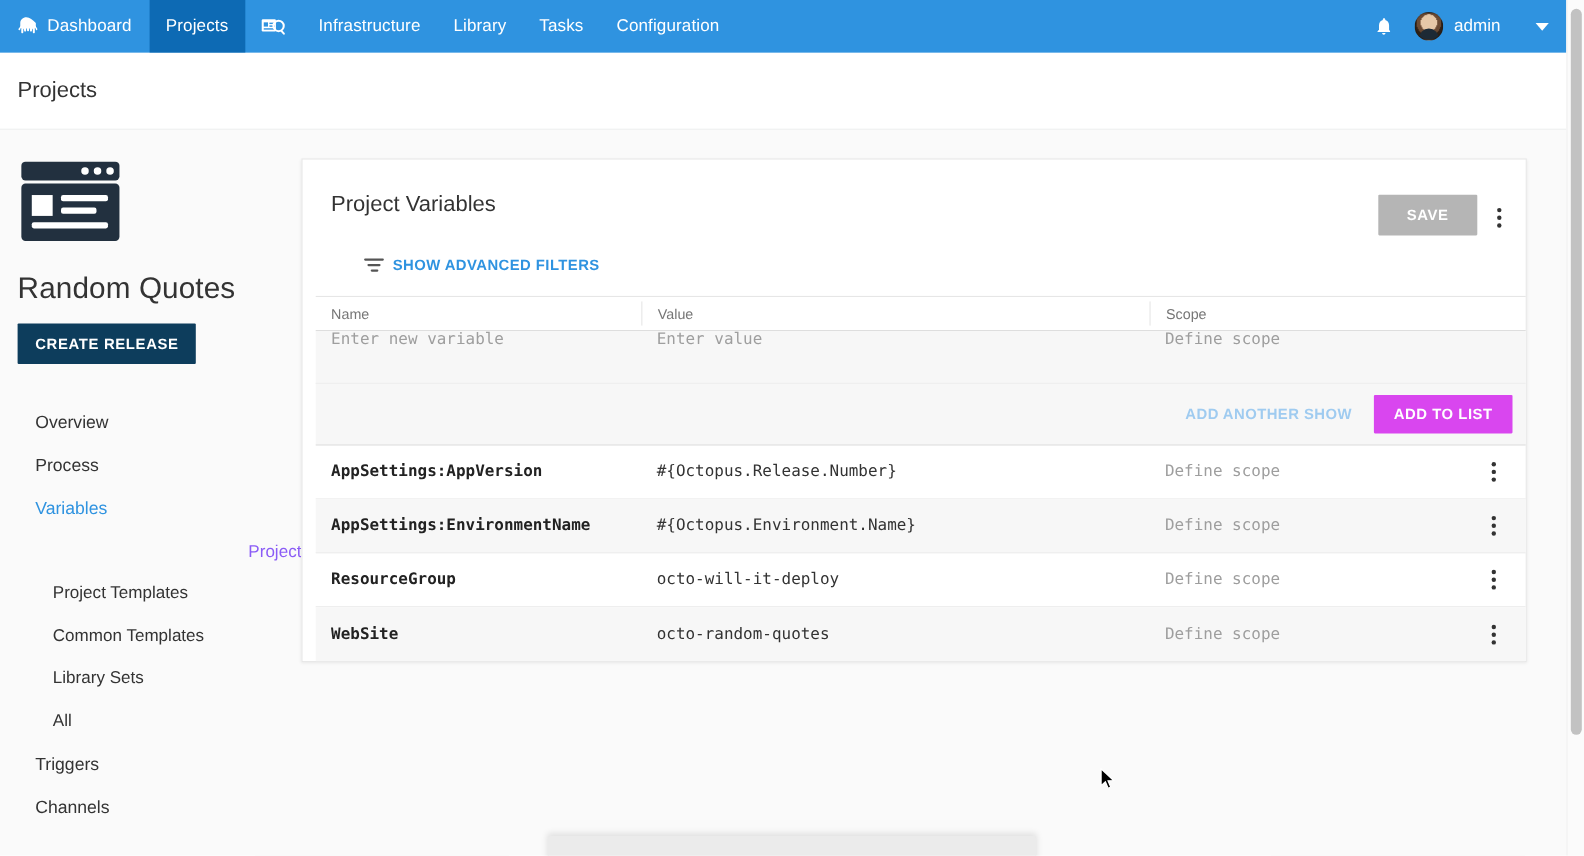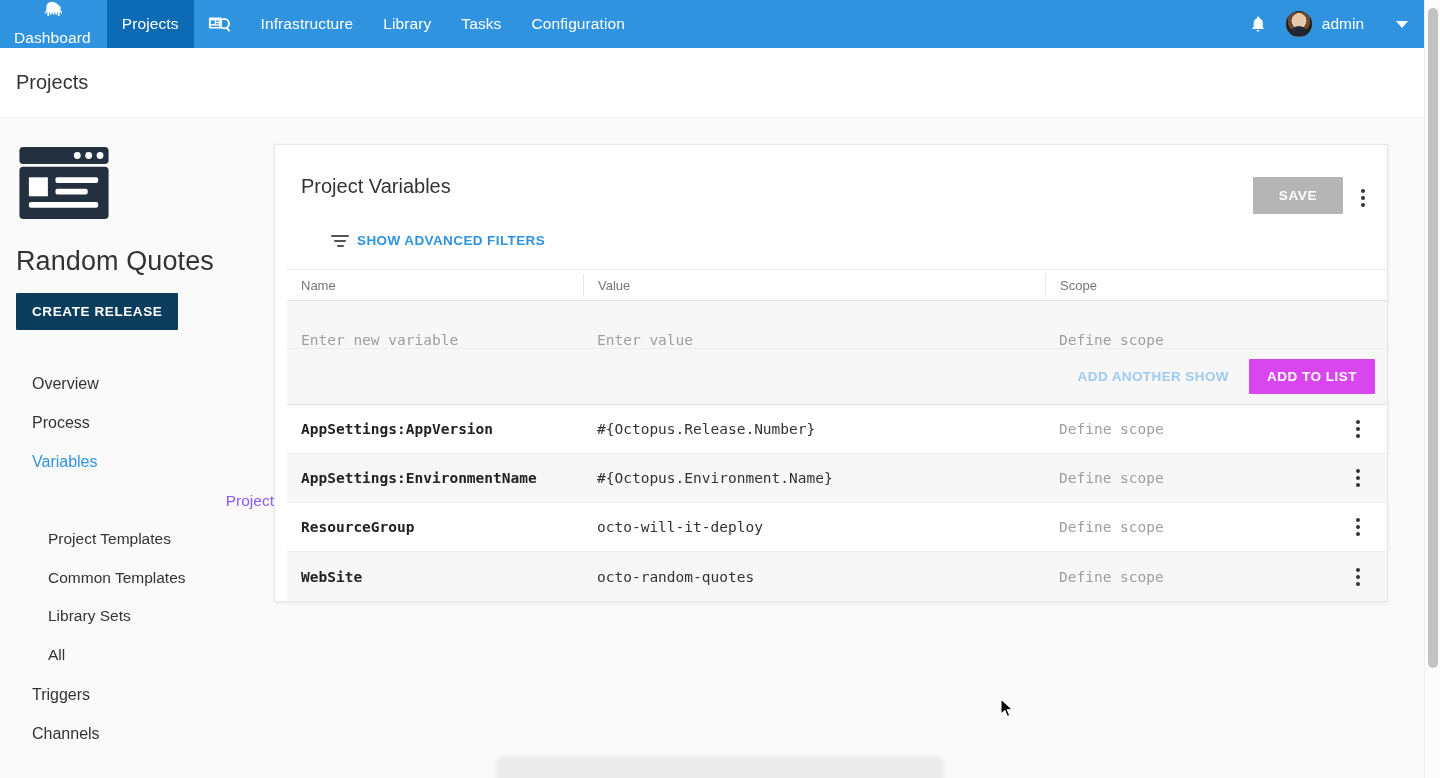--- a/index.html
+++ b/index.html
@@ -16,21 +16,21 @@
   .topnav {
     position: absolute; top:0; left:0; width:1424px; height:48px;
     background:#2f93e0; display:flex; align-items:stretch;
   }
   .nav-left { display:flex; align-items:stretch; }
   .nav-item {
     display:flex; align-items:center; height:48px;
     padding:0 15px; color:#ffffff; font-size:15.5px; letter-spacing:.1px;
     white-space:nowrap; cursor:pointer;
   }
-  .nav-item.dashboard { padding-left:14px; padding-right:16px; gap:9px;flex-direction:column; }
+  .nav-item.dashboard { padding-left:14px; padding-right:16px; gap:9px; }
   .nav-item.active { background:#0d6ab4; }
   .nav-item.iconbtn { padding:0 14px; }
   .nav-right {
     margin-left:auto; display:flex; align-items:center; gap:0; padding-right:4px;
   }
   .bell { width:44px; height:48px; display:flex; align-items:center; justify-content:center; cursor:pointer; }
   .user {
     display:flex; align-items:center; gap:10px; height:48px; padding:0 10px 0 6px; cursor:pointer;
   }
   .avatar {
@@ -114,21 +114,21 @@
   .filter-ico i:nth-child(3){ width:7px; }
 
   
   .thead { display:flex; border-top:1px solid #e6e6e6; border-bottom:1px solid #dedede; height:32px; align-items:center; }
   .th { font-size:13px; color:#767676; padding-left:14px; }
   .col-name { width:296px; }
   .col-value { width:462px; border-left:1px solid #e6e6e6; height:22px; display:flex; align-items:center; }
   .col-scope { flex:1; border-left:1px solid #e6e6e6; height:22px; display:flex; align-items:center; }
   .col-menu { width:58px; }
 
-  .newrow { display:flex; align-items:flex-end; height:48px; background:#f7f7f7; border-bottom:1px solid #ededed; }
+  .newrow { display:flex; align-items:flex-start; height:48px; background:#f7f7f7; border-bottom:1px solid #ededed; }
   .ph {
     font-family:"DejaVu Sans Mono", monospace; font-size:14.5px; color:#9e9e9e;
     padding-left:14px;
   }
   .addrow { display:flex; align-items:center; justify-content:flex-end; height:56px; background:#f7f7f7; border-bottom:1px solid #e0e0e0; padding-right:12px; }
   .add-another {
     color:#9fcbf0; font-size:13.5px; font-weight:bold; letter-spacing:.4px; cursor:default; margin-right:20px;
   }
   .add-to-list {
     background:#d946ef; color:#fff; border:none; cursor:default;

